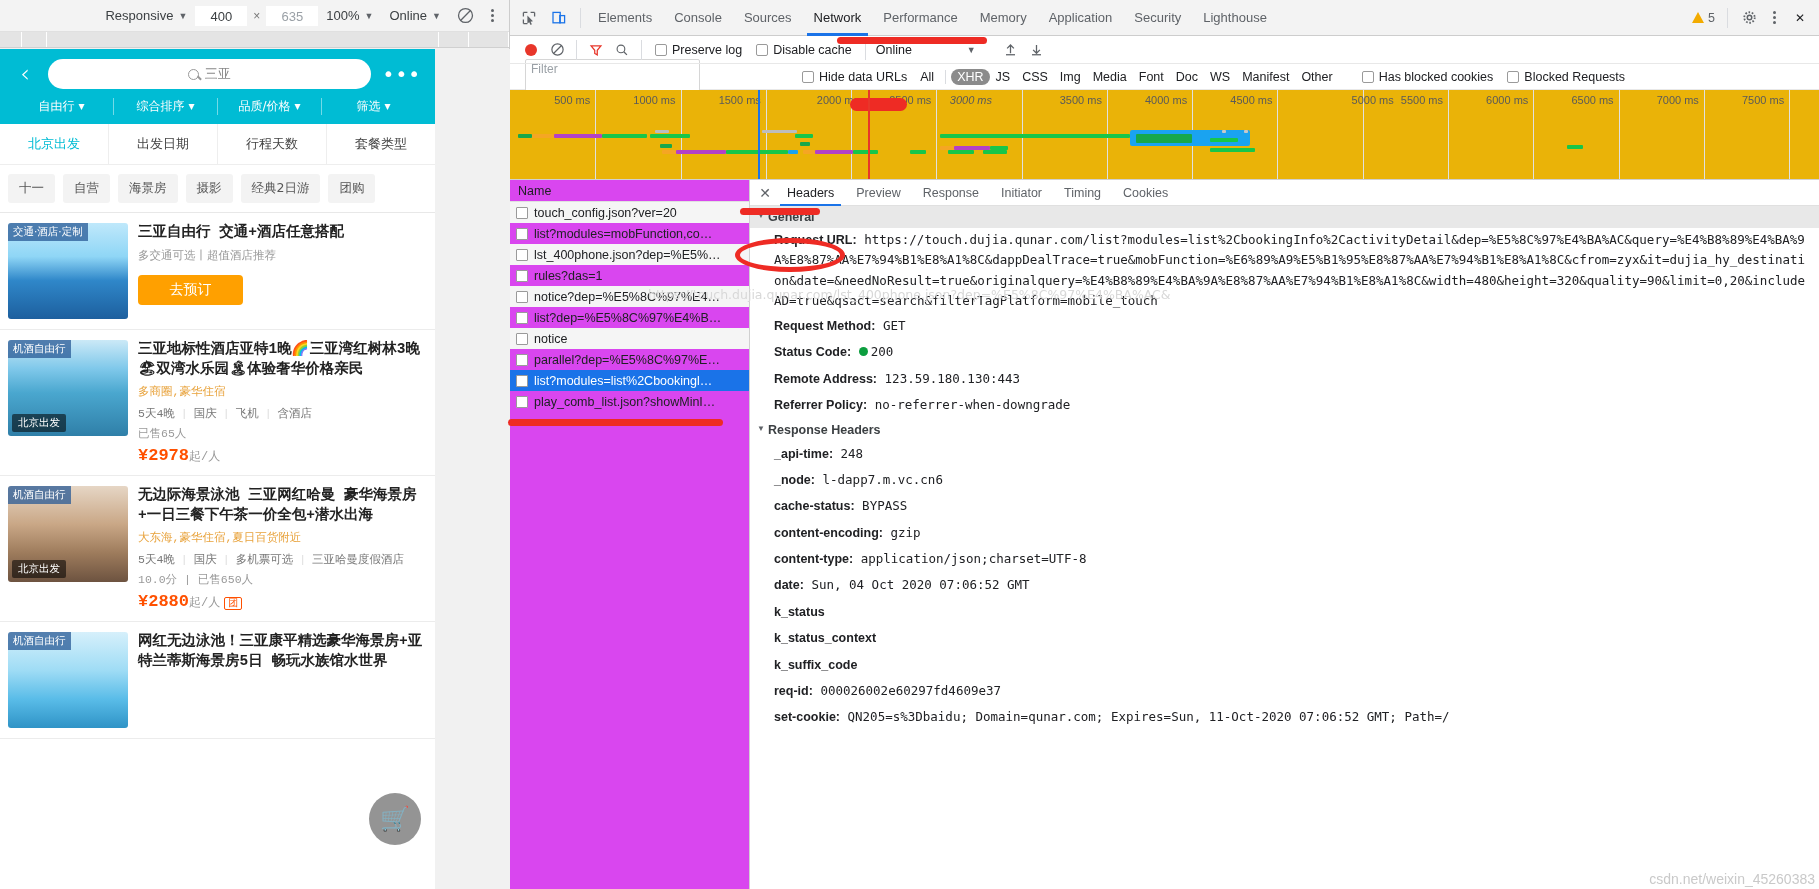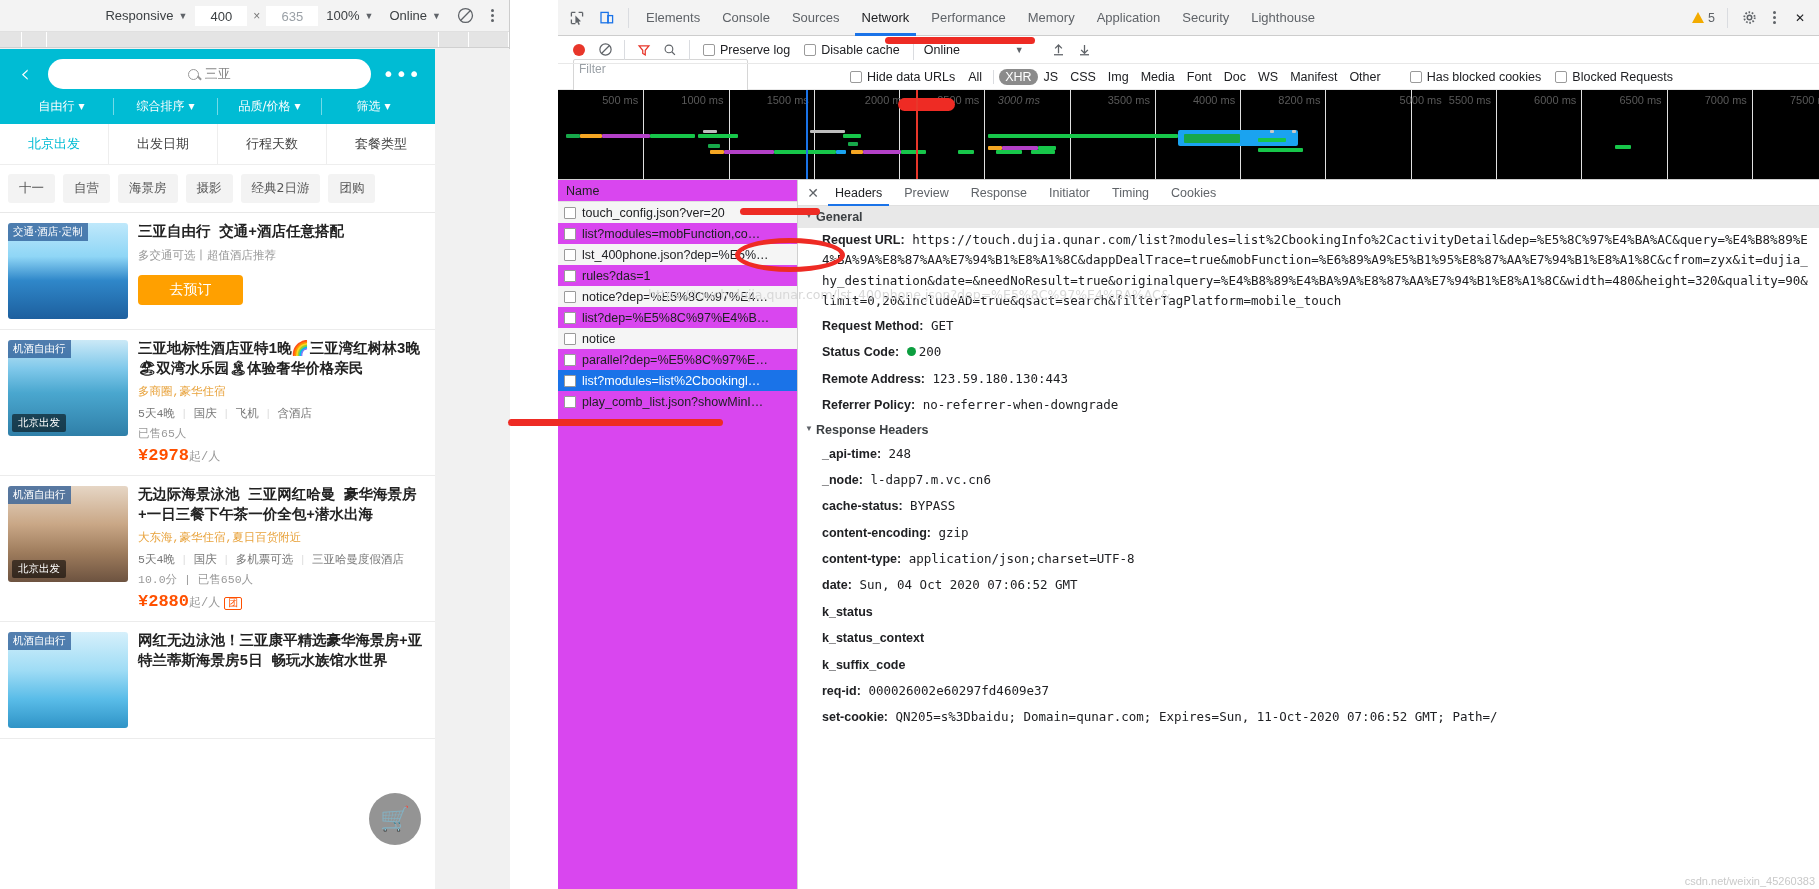--- a/index.html
+++ b/index.html
@@ -86,21 +86,21 @@
       padding:0 3px; border-radius:2px; margin-left:4px; }
   .book-btn { margin-top:12px; background:#ffa000; color:#fff; font-size:14px;
       width:105px; height:30px; border-radius:4px; display:flex;
       align-items:center; justify-content:center; }
   .cart-fab { position:absolute; right:14px; bottom:44px; width:52px; height:52px;
       border-radius:50%; background:rgba(60,60,60,.55); display:flex;
       align-items:center; justify-content:center; font-size:24px; color:#fff; }
 
   
   #right { flex:1; height:889px; background:#fff; display:flex; flex-direction:column;
-           font-size:12px; color:#202124;padding-left:48px; }
+           font-size:12px; color:#202124; }
 
   .dt-tabs { height:36px; background:#f3f3f3; border-bottom:1px solid #cdcdcd;
       display:flex; align-items:center; padding:0 4px; }
   .ti { width:26px; height:24px; display:flex; align-items:center; justify-content:center;
         margin:0 2px; }
   .vsep { width:1px; height:20px; background:#dadce0; margin:0 6px; }
   .tab { padding:0 11px; height:36px; line-height:36px; font-size:13px; color:#5f6368;
         position:relative; white-space:nowrap; }
   .tab.sel { color:#202124; }
   .tab.sel:after { content:''; position:absolute; left:4px; right:4px; bottom:0;
@@ -123,21 +123,21 @@
 
   .filter-bar { height:26px; display:flex; align-items:center; gap:0;
        border-bottom:1px solid #e8e8e8; padding:0 8px; }
   .filter-input { width:175px; height:35px; border:1px solid #d6d6d6; border-radius:2px;
        font-size:12px; color:#9aa0a6; padding:0 5px; line-height:18px; background:#fff;}
   .ftype { font-size:12.5px; color:#202124; padding:1px 6px; border-radius:9px; white-space:nowrap;}
   .ftype.on { background:#8b8b8b; color:#fff; }
   .fsep { width:1px; height:14px; background:#dadce0; margin:0 5px; }
 
   .overview { height:90px; border-bottom:1px solid #d0d0d0; position:relative;
-       background:#000000; display:flex; }
+       background:#eab308; display:flex; }
   .ov-grid { position:absolute; inset:0; }
   .ov-tick { position:absolute; top:0; bottom:0; width:1px; background:#e0e0e0; }
   .ov-lbl { position:absolute; top:4px; font-size:11px; color:#5a5a5a;
        transform:translateX(-100%); padding-right:5px; white-space:nowrap;}
   .bar { position:absolute; height:4px; border-radius:1px; }
 
   .net-body { flex:1; display:flex; min-height:0; }
   .list-pane { width:240px; border-right:1px solid #d0d0d0; display:flex;
        flex-direction:column; background:#d946ef; }
   .lp-head { height:22px; border-bottom:1px solid #e0e0e0; display:flex;
@@ -173,21 +173,21 @@
        font-size:12.5px; line-height:1.62; word-break:break-all; color:#202124; }
   .greendot { display:inline-block; width:9px; height:9px; border-radius:50%;
        background:#0c9e3f; margin-right:3px; }
 
   
   .ann { position:absolute; background:#ee2b24; border-radius:6px; pointer-events:none; }
   .annring { position:absolute; border:5px solid #ee2b24; border-radius:50%;
        pointer-events:none; }
   .ghost { position:absolute; font-size:12.5px; color:#d8d8d8;
        font-family:"DejaVu Sans", sans-serif; white-space:nowrap; pointer-events:none; }
-  .wm { position:absolute; right:4px; bottom:2px; font-size:11px; color:#c9c9c9; }
+  .wm { position:absolute; right:4px; bottom:2px; font-size:14px; color:#c9c9c9; }
 </style>
 </head>
 <body>
 
 <div id="root">
 
   <div id="left">
 
     <div class="device-toolbar">
       <div class="dt-item">
@@ -481,21 +481,21 @@
           <div class="ov-lbl" style="left: 354px;">2000 ms</div>
           <div class="ov-tick" style="left: 426.384px;"></div>
           <div class="ov-lbl" style="left: 426.384px;">2500 ms</div>
           <div class="ov-tick" style="left: 511.661px;"></div>
           <div class="ov-lbl" style="left: 487px; font-style: italic;">3000 ms</div>
           <div class="ov-tick" style="left: 596.938px;"></div>
           <div class="ov-lbl" style="left: 596.938px;">3500 ms</div>
           <div class="ov-tick" style="left: 682.215px;"></div>
           <div class="ov-lbl" style="left: 682.215px;">4000 ms</div>
           <div class="ov-tick" style="left: 767.492px;"></div>
-          <div class="ov-lbl" style="left: 767.492px;">8200 ms</div>
+          <div class="ov-lbl" style="left: 767.492px;">4500 ms</div>
           <div class="ov-tick" style="left: 852.769px;"></div>
           <div class="ov-lbl" style="left: 852.769px; margin-left: 36px;">5000 ms</div>
           <div class="ov-tick" style="left: 938.046px;"></div>
           <div class="ov-lbl" style="left: 938.046px;">5500 ms</div>
           <div class="ov-tick" style="left: 1023.32px;"></div>
           <div class="ov-lbl" style="left: 1023.32px;">6000 ms</div>
           <div class="ov-tick" style="left: 1108.6px;"></div>
           <div class="ov-lbl" style="left: 1108.6px;">6500 ms</div>
           <div class="ov-tick" style="left: 1193.88px;"></div>
           <div class="ov-lbl" style="left: 1193.88px;">7000 ms</div>

